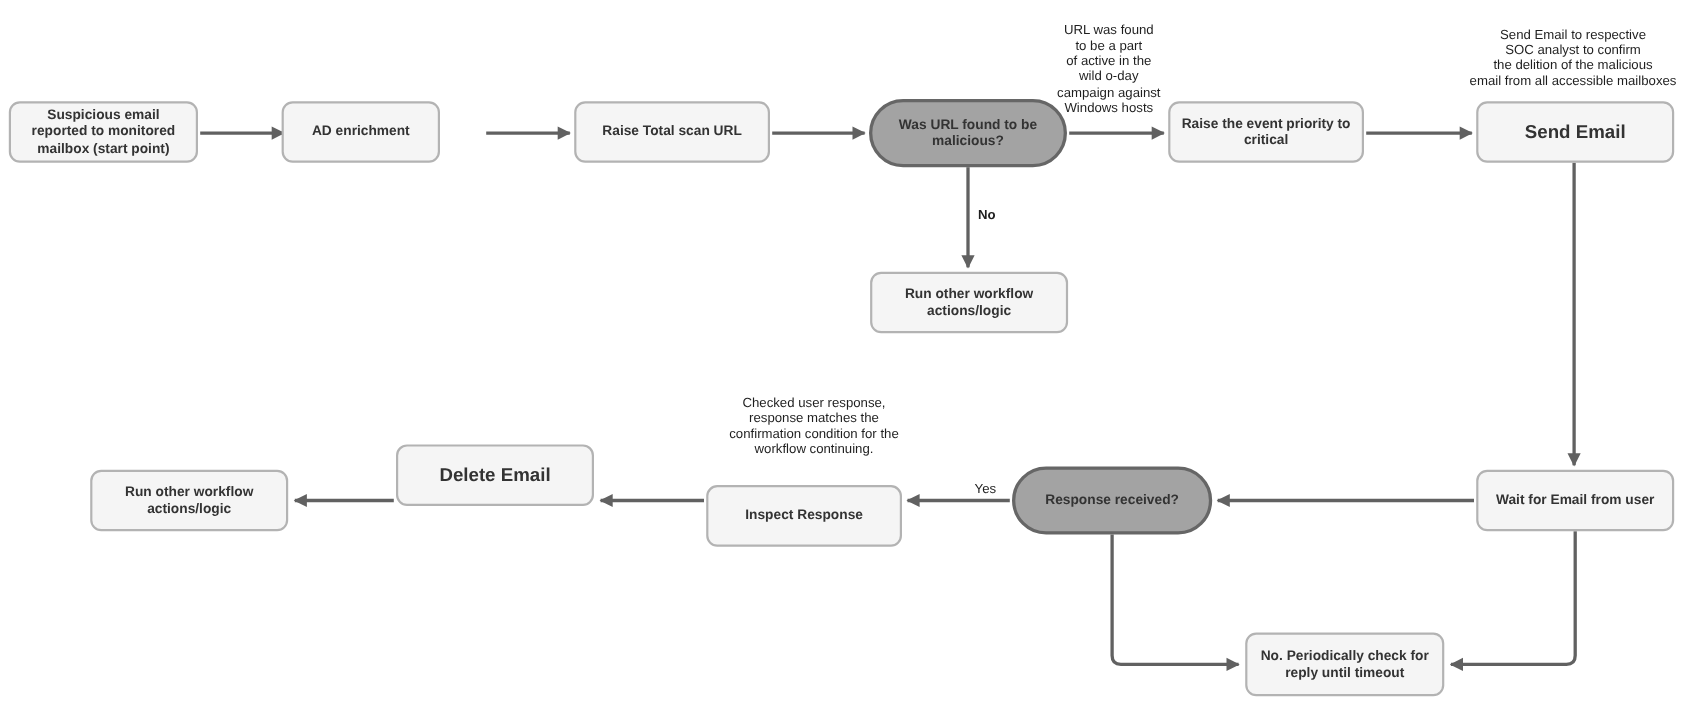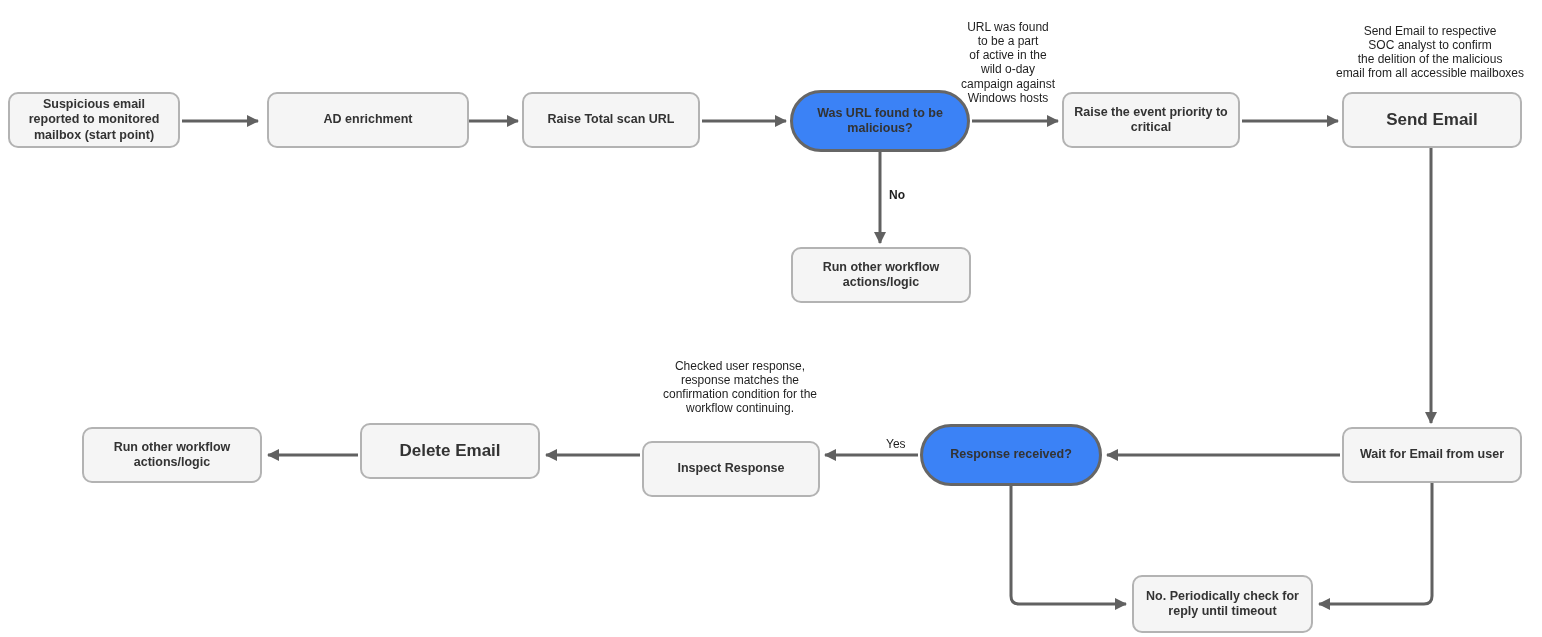--- a/index.html
+++ b/index.html
@@ -16,21 +16,21 @@
     display:flex;align-items:center;justify-content:center;
     text-align:center;
     background:#f5f5f5;
     border:2.5px solid #b3b3b3;
     border-radius:10px;
     color:#333333;
     font-weight:700;font-size:12.5px;line-height:1.22;
     white-space:pre;
   }
   .node.decision{
-    background:#3b82f6;
+    background:#a3a3a3;
     border:3px solid #666666;
     border-radius:33px;
   }
   .node.emphasis{font-size:17px;}
   .annotation{
     position:absolute;
     text-align:center;
     color:#1f1f1f;
     font-weight:400;font-size:12px;line-height:1.18;
     white-space:pre;
@@ -71,21 +71,21 @@
       <path d="M1432 483 V596 Q1432 604 1424 604 H1319" marker-end="url(#arrow)"></path>
     </g>
   </svg>
 
   <div class="node" style="left:8px;top:92px;width:172px;height:56px;">
     <span>Suspicious email
 reported to monitored
 mailbox (start point)</span>
   </div>
 
-  <div class="node" style="left:267px;top:92px;width:202px;height:56px;">
+  <div class="node" style="left:256px;top:92px;width:144px;height:56px;">
     <span>AD enrichment</span>
   </div>
 
   <div class="node" style="left:522px;top:92px;width:178px;height:56px;">
     <span>Raise Total scan URL</span>
   </div>
 
   <div class="node decision" style="left:790px;top:90px;width:180px;height:62px;">
     <span>Was URL found to be
 malicious?</span>
@@ -103,21 +103,21 @@
   <div class="node" style="left:791px;top:247px;width:180px;height:56px;">
     <span>Run other workflow
 actions/logic</span>
   </div>
 
   <div class="node" style="left:82px;top:427px;width:180px;height:56px;">
     <span>Run other workflow
 actions/logic</span>
   </div>
 
-  <div class="node emphasis" style="left:360px;top:423px;width:180px;height:56px;">
+  <div class="node emphasis" style="left:360px;top:404px;width:180px;height:56px;">
     <span>Delete Email</span>
   </div>
 
   <div class="node" style="left:642px;top:441px;width:178px;height:56px;">
     <span>Inspect Response</span>
   </div>
 
   <div class="node decision" style="left:920px;top:424px;width:182px;height:62px;">
     <span>Response received?</span>
   </div>

